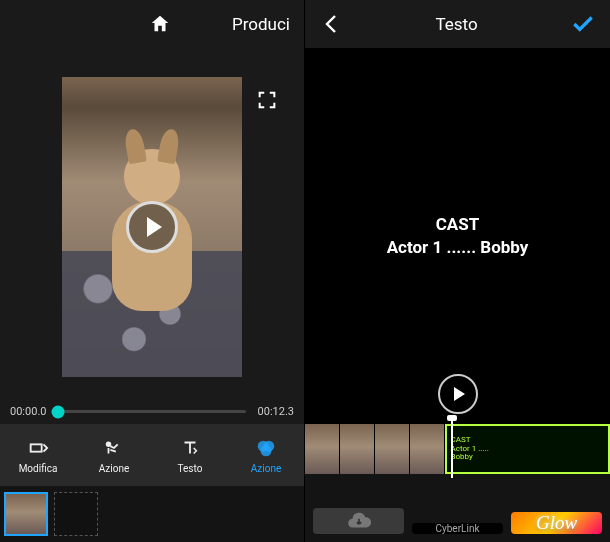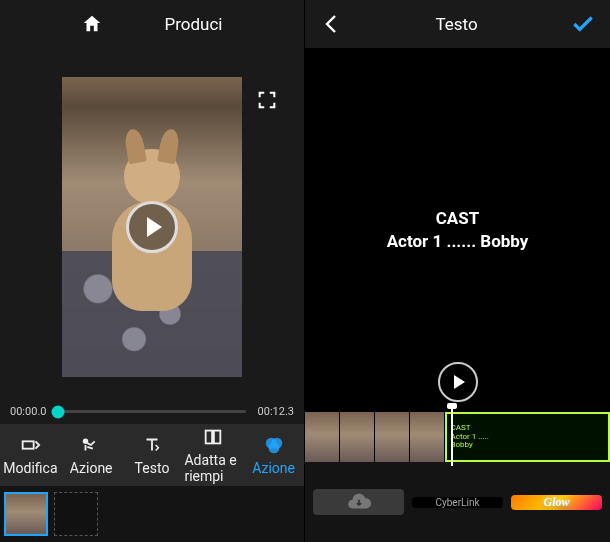--- a/index.html
+++ b/index.html
@@ -4,21 +4,21 @@
 <style>
   html,body{margin:0;padding:0;background:#1a1a1a;font-family:-apple-system,BlinkMacSystemFont,"Segoe UI",Roboto,sans-serif;color:#fff;overflow:hidden}
   *{box-sizing:border-box}
   .app{display:flex;width:610px;height:542px}
   .pane{position:relative;background:#1a1a1a;display:flex;flex-direction:column}
   .pane.left{width:305px;border-right:1px solid #000}
   .pane.right{width:305px}
 
   
   .hdr{height:48px;display:flex;align-items:center;justify-content:space-between;padding:0 14px;font-size:17px}
-  .hdr.left-hdr{justify-content:center;gap:61px}
+  .hdr.left-hdr{justify-content:flex-end;gap:61px}
   .hdr .title{color:#fff;font-weight:400}
   .home-icon svg,.back-icon svg,.check-icon svg{display:block}
   .check-icon{color:#1fa5ff}
 
   
   .preview-wrap{flex:1;display:flex;align-items:center;justify-content:center;position:relative;height:0}
   .preview-left{position:relative;width:180px;height:300px;margin-top:6px}
   .video-thumb{width:100%;height:100%;border-radius:0;overflow:hidden;position:relative}
   .thumb-bg{width:100%;height:100%;background:linear-gradient(180deg,#7a6450 0%,#5a4a3a 10%,#a08b75 35%,#6a5a50 100%)}
   
@@ -39,21 +39,21 @@
   .fs-icon{position:absolute;top:12px;right:-36px;width:22px;height:22px;cursor:pointer}
 
   
   .time-row{display:flex;align-items:center;gap:12px;padding:6px 10px;font-size:11px;color:#ccc}
   .time-row .track{flex:1;height:3px;background:#444;position:relative;border-radius:2px}
   .time-row .thumb{position:absolute;left:0;top:50%;transform:translate(-50%,-50%);width:13px;height:13px;border-radius:50%;background:#00d4c7}
   .time-row .fill{position:absolute;left:0;top:0;height:100%;background:#00d4c7;width:2%}
 
   
   .tools{display:flex;background:#2a2a2a;height:62px}
-  .tool{flex:1;display:flex;flex-direction:column;align-items:center;justify-content:center;gap:4px;font-size:14px;color:#eee;cursor:pointer;padding:0 2px}
+  .tool{flex:1;display:flex;flex-direction:column;align-items:center;justify-content:center;gap:4px;font-size:10px;color:#eee;cursor:pointer;padding:0 2px}
   .tool.sel{color:#1fa5ff}
   .tool .ic{width:22px;height:22px;display:flex;align-items:center;justify-content:center}
 
   
   .thumbs-left{display:flex;gap:6px;padding:6px 4px 0 4px;height:56px;background:#141414}
   .thumbs-left .tmb{width:44px;height:44px;border:1px solid #333;background:#333;position:relative}
   .thumbs-left .tmb.sel{border:2px solid #1fa5ff}
   .thumbs-left .tmb.blank{background:#111;border:1px dashed #555}
   .thumbs-left .tmb .mini{position:absolute;inset:0;background:linear-gradient(180deg,#7a6450 0%,#a08b75 45%,#6a5a56 100%)}
 
@@ -65,25 +65,25 @@
 
   
   .timeline-r{height:50px;display:flex;align-items:stretch;position:relative;background:#1a1a1a}
   .clip{flex:1;display:flex;align-items:stretch}
   .clip .f{flex:1;background:linear-gradient(180deg,#7a6450 0%,#a08b75 45%,#6a5a56 100%);border-right:1px solid #000}
   .txt-clip{flex:1.1;border:2px solid #b6ff3c;background:#001100;display:flex;flex-direction:column;justify-content:center;padding:2px 4px;font-size:8px;color:#b6ff3c;line-height:1.1;position:relative}
   .playhead{position:absolute;top:-4px;bottom:-4px;left:48%;width:2px;background:#fff}
   .playhead:before{content:"";position:absolute;top:-5px;left:50%;transform:translateX(-50%);width:10px;height:6px;background:#fff;border-radius:2px}
 
   
-  .presets{height:80px;display:flex;gap:8px;padding:8px;background:#141414;align-items:center}
+  .presets{height:68px;display:flex;gap:8px;padding:8px;background:#141414;align-items:flex-end}
   .preset{flex:1;border-radius:4px;display:flex;align-items:center;justify-content:center;font-size:10px;color:#aaa;position:relative;overflow:hidden;cursor:pointer}
   .preset.dl{background:#3a3a3a}
   .preset.cl{background:#000;flex-direction:column;gap:2px}
-  .preset.gl{background:linear-gradient(135deg,#ff7a00,#ffcc00,#ff0066);font-family:cursive;color:#fff;font-size:12px;font-weight:700;font-style:italic;text-shadow:0 0 4px #fff,0 2px 4px rgba(0,0,0,.5)}
+  .preset.gl{background:linear-gradient(135deg,#ff7a00,#ffcc00,#ff0066);font-family:cursive;color:#fff;font-size:19px;font-weight:400;font-style:italic;text-shadow:0 0 4px #fff,0 2px 4px rgba(0,0,0,.5)}
   .cloud-ic{width:26px;height:26px}
 </style>
 </head>
 <body>
 
 <div class="app">
 
   <div class="pane left">
     <div class="hdr left-hdr">
       <span class="home-icon">
@@ -146,29 +146,20 @@
       </div>
       <div class="tool">
         <div class="ic">
             <svg width="22" height="22" viewBox="0 0 24 24" fill="none" stroke="#eee" stroke-width="2">
               <path d="M6 6h12M12 6v12"></path>
               <path d="M16 12l3 3-3 3" stroke-width="1.6"></path>
             </svg>
           </div>
         <span>Testo</span>
       </div>
-      <div class="tool">
-        <div class="ic">
-            <svg width="22" height="22" viewBox="0 0 24 24" fill="none" stroke="#eee" stroke-width="2">
-              <rect x="4" y="5" width="7" height="14"></rect>
-              <rect x="13" y="5" width="7" height="14"></rect>
-            </svg>
-          </div>
-        <span>Adatta e riempi</span>
-      </div>
       <div class="tool sel">
         <div class="ic">
             <svg width="22" height="22" viewBox="0 0 24 24" fill="#1fa5ff">
               <circle cx="9" cy="10" r="6" opacity=".8"></circle>
               <circle cx="15" cy="10" r="6" opacity=".8"></circle>
               <circle cx="12" cy="15" r="6" opacity=".8"></circle>
             </svg>
           </div>
         <span>Azione</span>
       </div>

